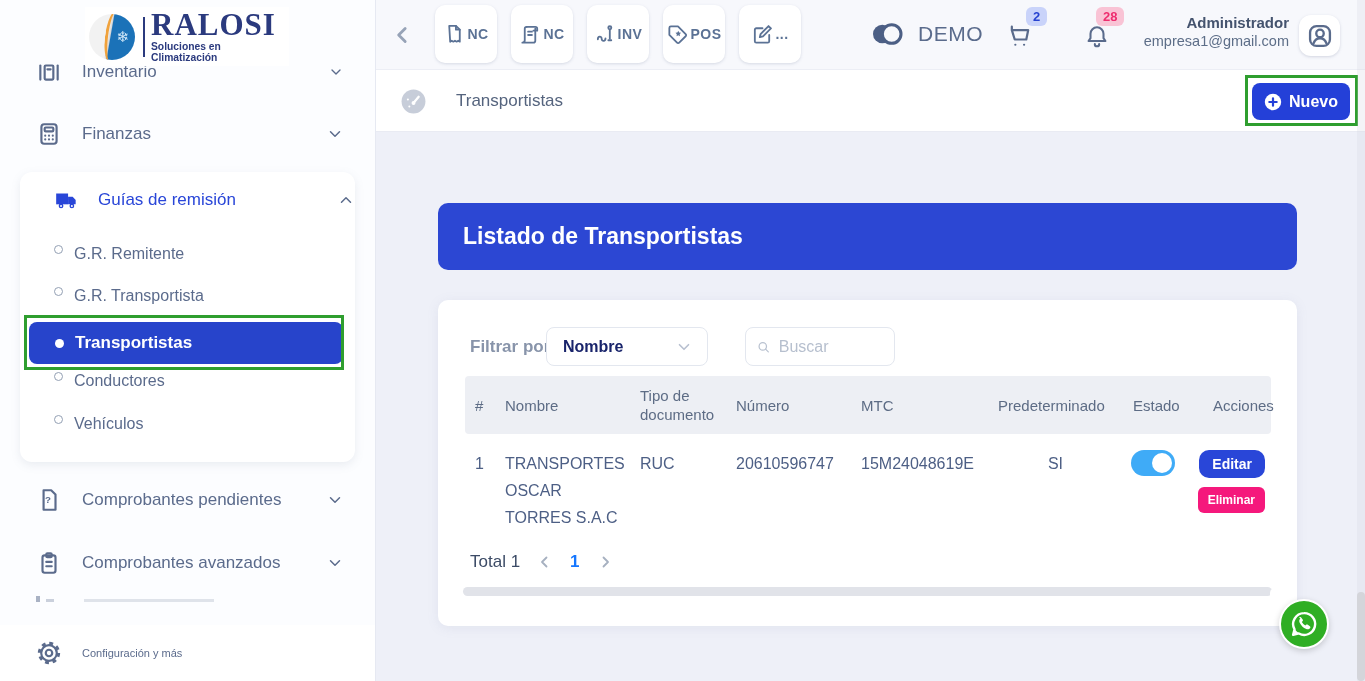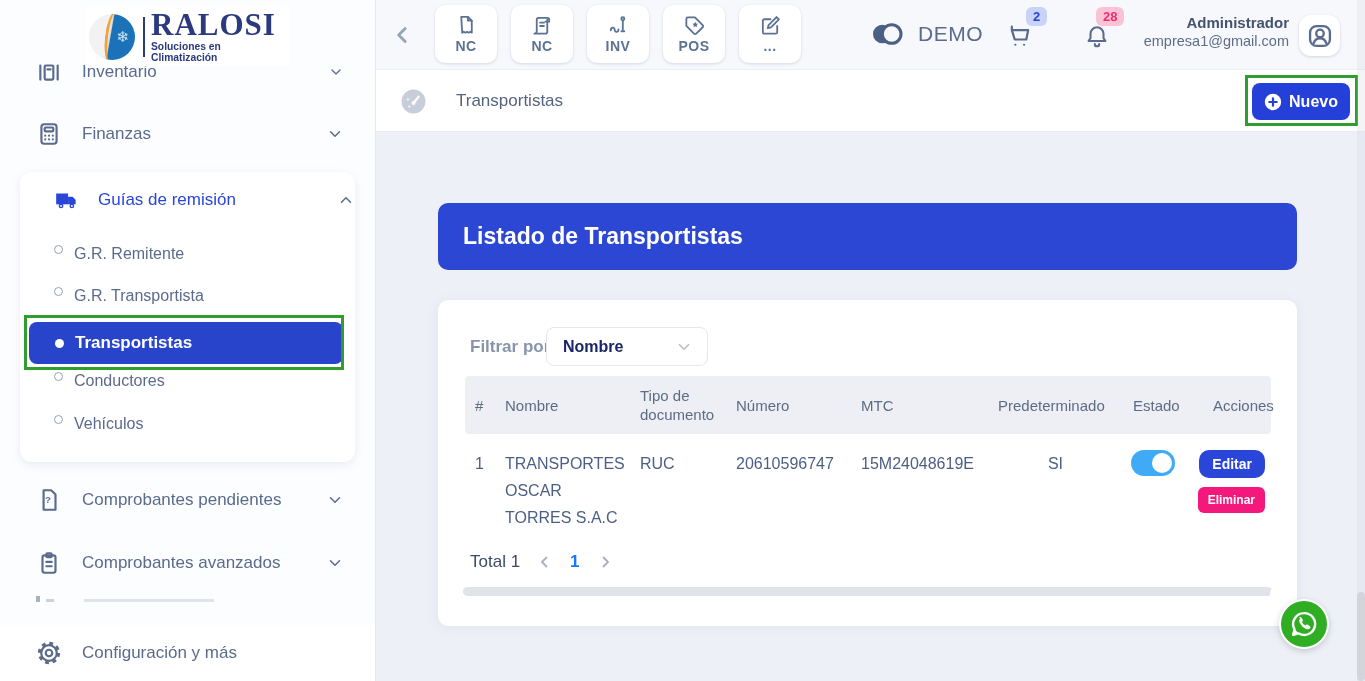--- a/index.html
+++ b/index.html
@@ -35,35 +35,35 @@
   .group-parent .chev { position:absolute; right:16px; }
   .sub-item { position:absolute; left:0; width:100%; height:28px; display:flex; 
     padding-left:34px; gap:11px; color:#5b6b8c; font-size:16px; cursor:pointer; }
   .dot-o { width:9px; height:9px; border:1.5px solid #93a0b4; border-radius:50%; flex:none; }
   .dot-f { width:9px; height:9px; background:#fff; border-radius:50%; flex:none; }
   .active-pill { position:absolute; left:9px; top:150px; width:314px; height:42px;
     background:#2744cb; border-radius:8px; display:flex; align-items:center; padding-left:26px;
     gap:11px; color:#fff; font-size:17px; font-weight:bold; cursor:pointer; }
 
   .side-footer { position:absolute; left:0; bottom:0; width:375px; height:56px; background:#fff;
-    display:flex; align-items:center; padding-left:36px; gap:20px; color:#5b6b8c; font-size:17px;
+    display:flex; align-items:center; padding-left:36px; gap:20px; color:#5b6b8c; font-size:11px;
     cursor:pointer; z-index:5; }
   .clipped-decor { position:absolute; left:36px; top:594px; width:300px; height:8px; overflow:hidden; }
   .clipped-decor i { position:absolute; background:#a9b2c4; }
 
   .green-box { position:absolute; border:3px solid #2f9e2f; z-index:9; pointer-events:none; }
   .gb-side { left:24px; top:315px; width:320px; height:55px; }
 
   
   #topbar { position:absolute; left:376px; top:0; width:989px; height:70px; background:#f7f8fc;
     border-bottom:1px solid #eceef5; z-index:2; }
   .back-chev { position:absolute; left:14px; top:22px; width:26px; height:26px; cursor:pointer; }
   .toolbar { position:absolute; left:59px; top:5px; display:flex; gap:14px; }
   .tool-btn { width:62px; height:58px; background:#fff; border-radius:10px;
-    box-shadow:0 1px 3px rgba(140,150,175,.3); display:flex; flex-direction:column;
+    box-shadow:0 1px 3px rgba(140,150,175,.3); display:flex; 
     align-items:center; justify-content:center; gap:1px; cursor:pointer; }
   .tool-btn .tlabel { font-size:14px; font-weight:bold; color:#5b7295; letter-spacing:.5px; }
   .tstroke { fill:none; stroke:#5b7295; stroke-width:1.9; stroke-linecap:round; stroke-linejoin:round; }
 
   .demo-wrap { position:absolute; left:492px; top:20px; display:flex; align-items:center; gap:12px; cursor:pointer; }
   .demo-text { font-size:21px; color:#5a6b8c; letter-spacing:.5px; }
   .cart-wrap { position:absolute; left:630px; top:22px; cursor:pointer; }
   .bell-wrap { position:absolute; left:708px; top:23px; cursor:pointer; }
   .badge { position:absolute; border-radius:6px; font-size:13px; font-weight:bold;
     padding:2px 7px; z-index:2; }
@@ -402,20 +402,27 @@
     <div class="card">
       <span class="filter-label">Filtrar por:</span>
 
       <div class="dropdown">
         <span class="dropdown-value">Nombre</span>
         <svg width="18" height="18" viewBox="0 0 24 24">
           <path d="M6 9l6 6 6-6" fill="none" stroke="#b8c0d0" stroke-width="2.2" stroke-linecap="round" stroke-linejoin="round"></path>
         </svg>
       </div>
 
+      <div class="searchbox">
+        <svg width="18" height="18" viewBox="0 0 24 24">
+          <circle cx="11" cy="11" r="6" fill="none" stroke="#b9c2d0" stroke-width="2"></circle>
+          <path d="M15.5 15.5 20 20" stroke="#b9c2d0" stroke-width="2" stroke-linecap="round"></path>
+        </svg>
+        <input type="text" placeholder="Buscar" style="">
+      </div>
 
       <div class="tbl">
         <div class="tbl-head">
           <div class="th">#</div>
           <div class="th">Nombre</div>
           <div class="th">Tipo de documento</div>
           <div class="th">Número</div>
           <div class="th">MTC</div>
           <div class="th">Predeterminado</div>
           <div class="th">Estado</div>

